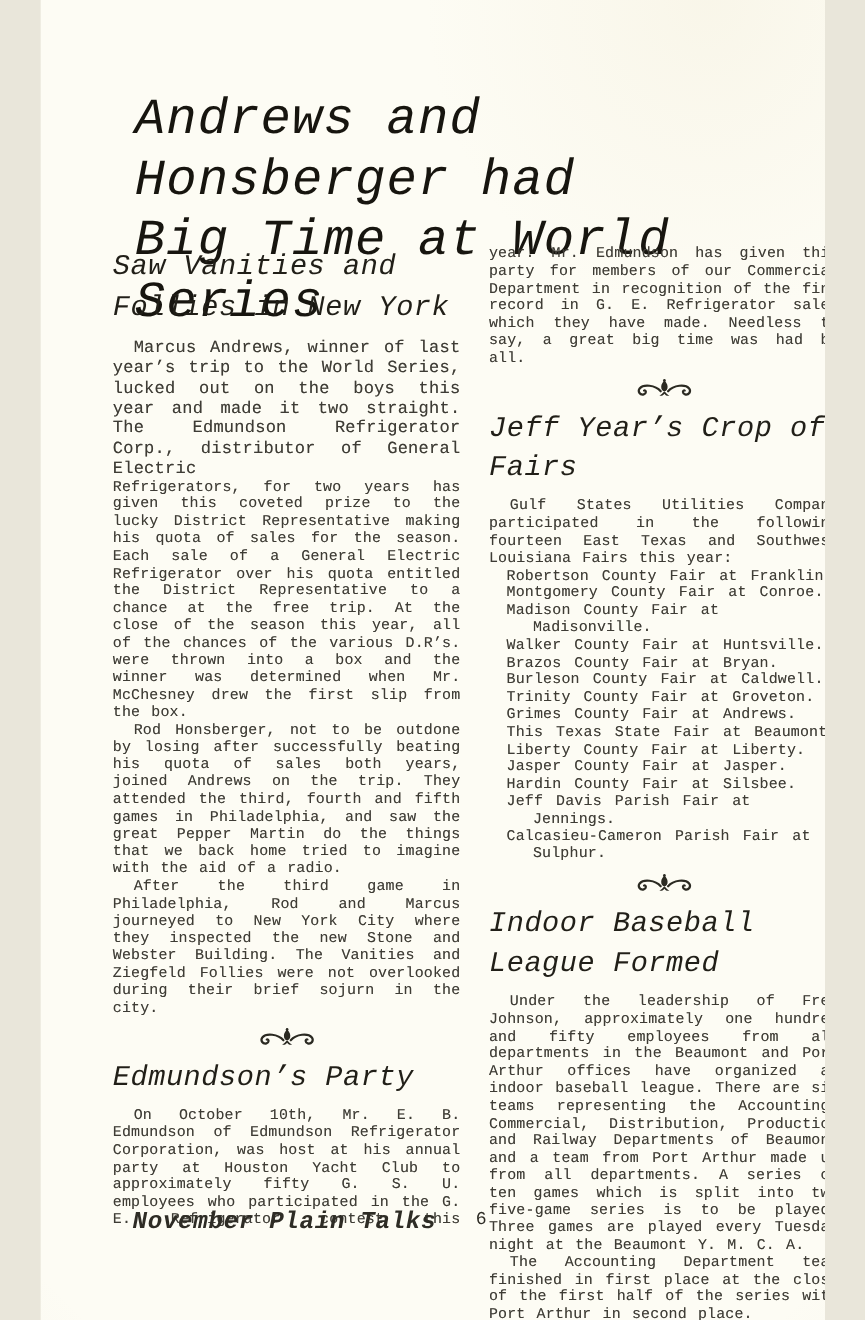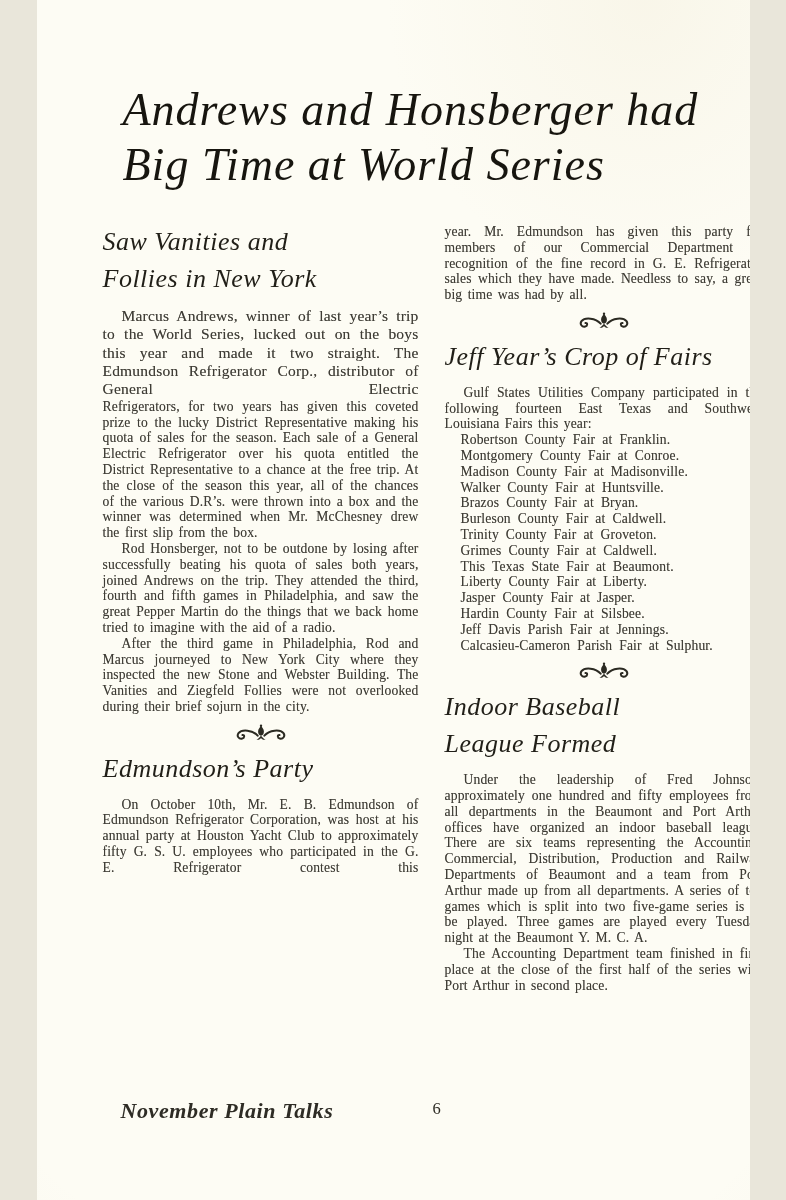--- a/index.html
+++ b/index.html
@@ -6,21 +6,21 @@
   .page {
     position: relative;
     width: 713px;
     height: 1200px;
     margin: 0 auto;
     background:
       radial-gradient(90% 60% at 85% 0%, rgba(232,222,190,0.20) 0%, rgba(232,222,190,0) 40%),
       radial-gradient(130% 105% at 50% 45%, rgba(0,0,0,0) 62%, rgba(185,178,150,0.14) 100%),
       linear-gradient(#fdfcf4, #fdfcf4);
     color: #3e3c35;
-    font-family: Liberation Serif, serif;
+    font-family: Liberation Mono, monospace;
     overflow: hidden;
   }
   .title {
     position: absolute;
     left: 86px;
     top: 82px;
     margin: 0;
     font-style: italic;
     font-weight: normal;
     font-size: 46px;
@@ -159,21 +159,21 @@
     </h2>
     <p class="body-sm indent">Gulf States Utilities Company participated in the following fourteen East Texas and Southwest Louisiana Fairs this year:</p>
     <div class="fair-list">
       <div class="fair-item">Robertson County Fair at Franklin.</div>
       <div class="fair-item">Montgomery County Fair at Conroe.</div>
       <div class="fair-item">Madison County Fair at Madisonville.</div>
       <div class="fair-item">Walker County Fair at Huntsville.</div>
       <div class="fair-item">Brazos County Fair at Bryan.</div>
       <div class="fair-item">Burleson County Fair at Caldwell.</div>
       <div class="fair-item">Trinity County Fair at Groveton.</div>
-      <div class="fair-item">Grimes County Fair at Caldwell.</div>
+      <div class="fair-item">Grimes County Fair at Andrews.</div>
       <div class="fair-item">This Texas State Fair at Beaumont.</div>
       <div class="fair-item">Liberty County Fair at Liberty.</div>
       <div class="fair-item">Jasper County Fair at Jasper.</div>
       <div class="fair-item">Hardin County Fair at Silsbee.</div>
       <div class="fair-item">Jeff Davis Parish Fair at Jennings.</div>
       <div class="fair-item">Calcasieu-Cameron Parish Fair at Sulphur.</div>
     </div>
 
     <div class="fleuron">
       <svg viewBox="0 0 64 24" width="54" height="20" aria-hidden="true">

